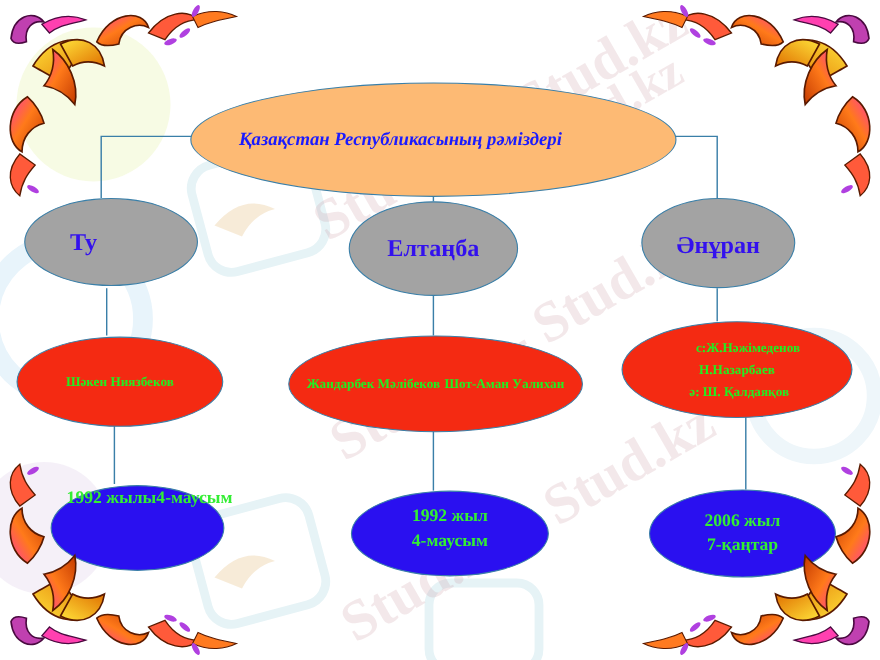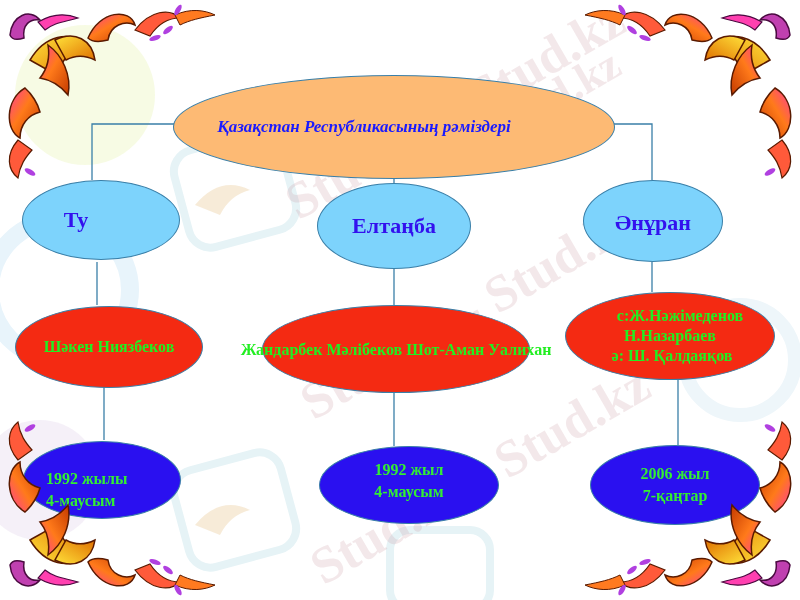--- a/index.html
+++ b/index.html
@@ -46,28 +46,28 @@
       box-sizing: border-box;
       font-weight: bold;
     }
     .node-root {
       background: #fdba74;
       color: #1a1aff;
       font-style: italic;
       font-size: 17px;
     }
     .node-symbol {
-      background: #7dd3fc;
+      background: #a3a3a3;
       color: #3311ee;
       font-size: 22px;
     }
     .node-author {
       background: #f42a12;
       color: #22ee22;
-      font-size: 16px;
+      font-size: 12px;
       line-height: 20px;
     }
     .node-date {
       background: #2a10f0;
       color: #33ee33;
       font-size: 16px;
       line-height: 22px;
     }
     .lbl {
       display: block;
@@ -140,21 +140,21 @@
   <div class="node node-author" style="left:262px; top:305px; width:268px; height:88px; flex-direction:row; line-height:21px;">
     <span class="lbl">Жандарбек Мәлібеков</span>
     <span class="lbl" style="padding-left:4px;">Шот-Аман Уалихан</span>
   </div>
   <div class="node node-author" style="left:565px; top:292px; width:210px; height:88px; flex-direction:column;">
     <span class="lbl" style="padding-left:20px;">с:Ж.Нәжімеденов</span>
     <span class="lbl">Н.Назарбаев</span>
     <span class="lbl" style="padding-left:4px;">ә: Ш. Қалдаяқов</span>
   </div>
 
-  <div class="node node-date" style="left:23px; top:441px; width:158px; height:78px; flex-direction:column; align-items:flex-start; padding-left:22px; padding-bottom:6px;justify-content:flex-end;">
+  <div class="node node-date" style="left:46px; top:441px; width:158px; height:78px; flex-direction:row; align-items:flex-start; padding-left:22px; padding-bottom:6px;">
     <span class="lbl text-left">1992 жылы</span>
     <span class="lbl text-left">4-маусым</span>
   </div>
   <div class="node node-date" style="left:319px; top:446px; width:180px; height:78px; flex-direction:column; padding-bottom:8px;justify-content:center;">
     <span class="lbl">1992 жыл</span>
     <span class="lbl">4-маусым</span>
   </div>
   <div class="node node-date" style="left:590px; top:445px; width:170px; height:80px; flex-direction:column;text-align:center;">
     <span class="lbl">2006 жыл</span>
     <span class="lbl">7-қаңтар</span>

